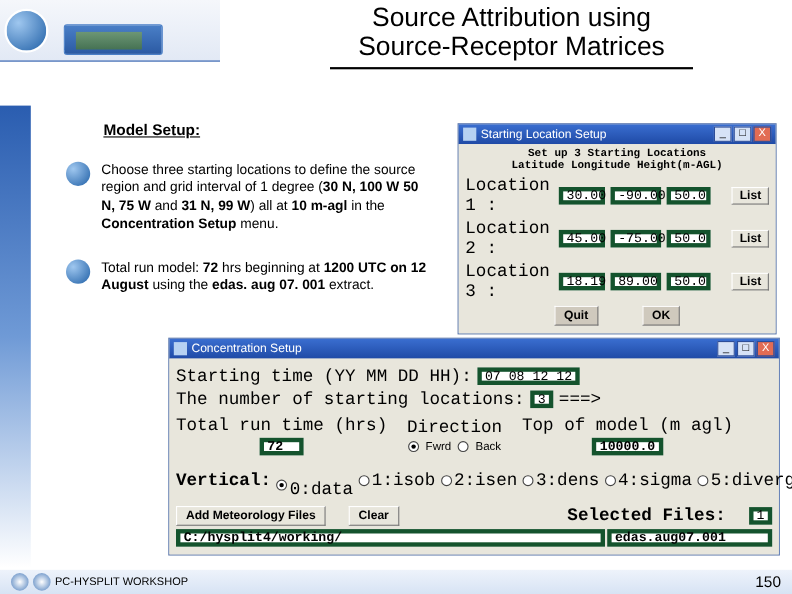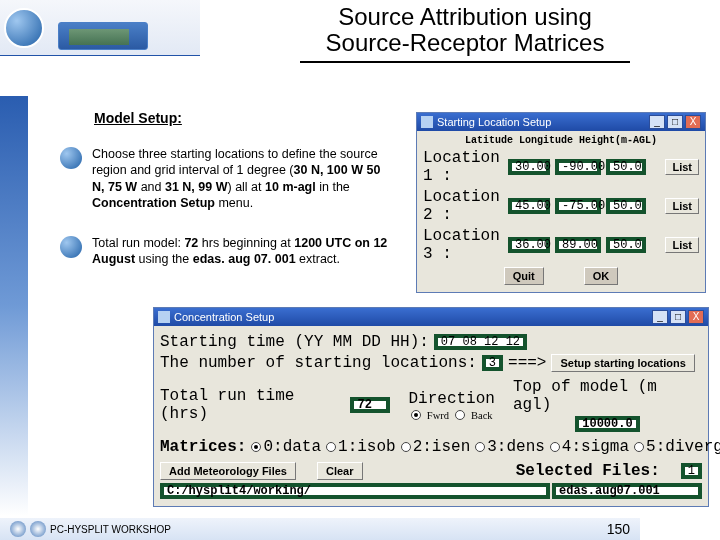--- a/index.html
+++ b/index.html
@@ -81,21 +81,21 @@
   }
   .label-mono { font-family:"Courier New",monospace; font-size:16px; }
 
   .win1 { left: 416px; top: 112px; width: 290px; }
   .win2 { left: 153px; top: 307px; width: 556px; }
 
   .radio { width:10px; height:10px; border-radius:50%; border:1px solid #444; display:inline-block; background:#fff; }
   .radio.checked::after { content:""; display:block; width:4px; height:4px; border-radius:50%; background:#000; margin:2px; }
 
   .footer {
-    position: absolute; left: 0; bottom: 0; width: 640px; height: 22px;
+    position: absolute; left: 0; bottom: 0; width: 720px; height: 22px;
     background: linear-gradient(#eef3fb,#d7e3f4);
     display:flex; align-items:center; padding:0 10px; font-size:10px;
   }
   .footer .seal { width:16px; height:16px; border-radius:50%; background:radial-gradient(circle,#fff,#4a7cbb); margin-right:4px; }
   .footer .pg { margin-left:auto; font-size:14px; }
 </style>
 </head>
 <body>
 
 <div class="header">
@@ -129,39 +129,40 @@
 <div class="win win1">
   <div class="win-title">
     <span style="width:12px;height:12px;background:#b6d1f2;margin-right:4px;"></span>
     <span>Starting Location Setup</span>
     <span class="spacer"></span>
     <span class="ctl">_</span>
     <span class="ctl">□</span>
     <span class="ctl red">X</span>
   </div>
   <div class="win-body">
+    <div style="text-align:center;font-weight:bold;font-size:10px">Set up 3 Starting Locations</div>
     <div style="text-align:center;font-weight:bold;font-size:10px">Latitude Longitude Height(m-AGL)</div>
     <div id="win1-rows">
         <div class="row">
           <span class="label-mono" style="width:80px">Location 1 :</span>
           <span class="field" style="width:42px">30.00</span>
           <span class="field" style="width:46px">-90.00</span>
           <span class="field" style="width:40px">50.0</span>
           <span class="btn" style="margin-left:auto;height:16px;padding:0 6px">List</span>
         </div>
         <div class="row">
           <span class="label-mono" style="width:80px">Location 2 :</span>
           <span class="field" style="width:42px">45.00</span>
           <span class="field" style="width:46px">-75.00</span>
           <span class="field" style="width:40px">50.0</span>
           <span class="btn" style="margin-left:auto;height:16px;padding:0 6px">List</span>
         </div>
         <div class="row">
           <span class="label-mono" style="width:80px">Location 3 :</span>
-          <span class="field" style="width:42px">36.00</span>
+          <span class="field" style="width:42px">18.19</span>
           <span class="field" style="width:46px">89.00</span>
           <span class="field" style="width:40px">50.0</span>
           <span class="btn" style="margin-left:auto;height:16px;padding:0 6px">List</span>
         </div>
       </div>
     <div class="row" style="justify-content:center;gap:40px;margin-top:4px">
       <span class="btn" style="background:#cfc9bd">Quit</span>
       <span class="btn" style="background:#cfc9bd">OK</span>
     </div>
   </div>
@@ -178,45 +179,44 @@
   </div>
   <div class="win-body">
     <div class="row">
       <span class="label-mono">Starting time (YY MM DD HH):</span>
       <span class="field" style="min-width:90px">07 08 12 12</span>
     </div>
     <div class="row">
       <span class="label-mono">The number of starting locations:</span>
       <span class="field" style="min-width:20px">3</span>
       <span class="label-mono">===&gt;</span>
-      <span class="btn">Setup starting locations</span>
     </div>
     <div class="row" style="gap:18px;margin-top:6px">
-      <span style="display:flex;flex-direction:row;align-items:center;gap:2px">
+      <span style="display:flex;flex-direction:column;align-items:center;gap:2px">
         <span class="label-mono">Total run time (hrs)</span>
         <span class="field" style="min-width:40px;font-weight:bold">72</span>
       </span>
       <span style="display:flex;flex-direction:column;align-items:center;gap:2px">
         <span class="label-mono">Direction</span>
-        <span style="font-family:Liberation Serif, serif;font-size:10.5px;display:flex;gap:6px;align-items:flex-start">
+        <span style="font-family:Liberation Sans, sans-serif;font-size:10.5px;display:flex;gap:6px;align-items:center">
           <span class="radio checked"></span>
             <span>Fwrd</span>
           <span class="radio"></span>
             <span>Back</span>
         </span>
       </span>
       <span style="display:flex;flex-direction:column;align-items:center;gap:2px">
         <span class="label-mono">Top of model (m agl)</span>
         <span class="field" style="min-width:60px;font-weight:bold">10000.0</span>
       </span>
     </div>
     <div class="row" style="margin-top:6px">
-      <span class="label-mono" style="font-weight:bold">Matrices:</span>
+      <span class="label-mono" style="font-weight:bold">Vertical:</span>
       <span id="vopts" style="display:flex;gap:5px;align-items:center">
-          <span style="display: inline-flex; align-items: center; gap: 2px;">
+          <span style="display: inline-flex; gap: 2px; margin-top: 16px;">
             <span class="radio checked"></span>
             <span class="label-mono">0:data</span>
           </span>
           <span style="display: inline-flex; align-items: center; gap: 2px;">
             <span class="radio"></span>
             <span class="label-mono">1:isob</span>
           </span>
           <span style="display: inline-flex; align-items: center; gap: 2px;">
             <span class="radio"></span>
             <span class="label-mono">2:isen</span>

